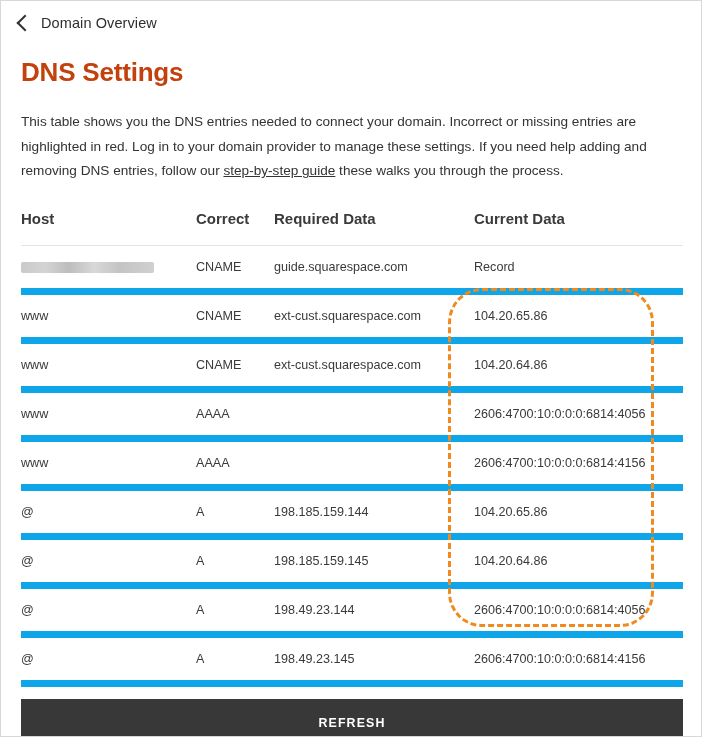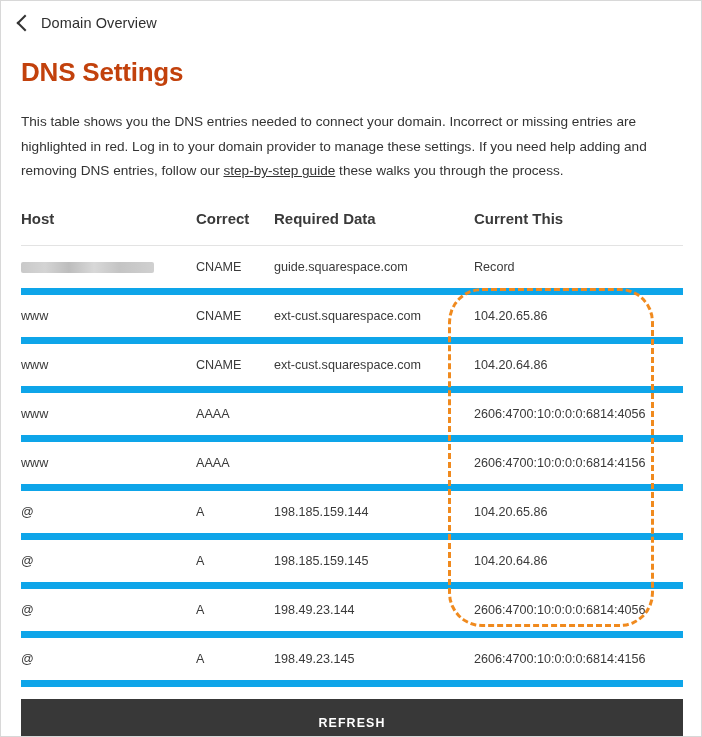--- a/index.html
+++ b/index.html
@@ -148,21 +148,21 @@
   <p class="intro">
     <span>This table shows you the DNS entries needed to connect your domain. Incorrect or missing entries are highlighted in red. Log in to your domain provider to manage these settings. If you need help adding and removing DNS entries, follow our </span><a href="#">step-by-step guide</a><span> these walks you through the process.</span>
   </p>
 
   <table class="dns">
     <thead>
       <tr>
         <th class="col-host">Host</th>
         <th class="col-record">Correct</th>
         <th class="col-required">Required Data</th>
-        <th class="col-current">Current This</th>
+        <th class="col-current">Current Data</th>
       </tr>
     </thead>
     <tbody id="dns-body">
         <tr>
           <td class="col-host"><span class="redacted"></span></td>
           <td class="col-record cell-record rec-ok">CNAME</td>
           <td class="col-required">guide.squarespace.com</td>
           <td class="col-current data-ok">Record</td>
         </tr>
         <tr>

